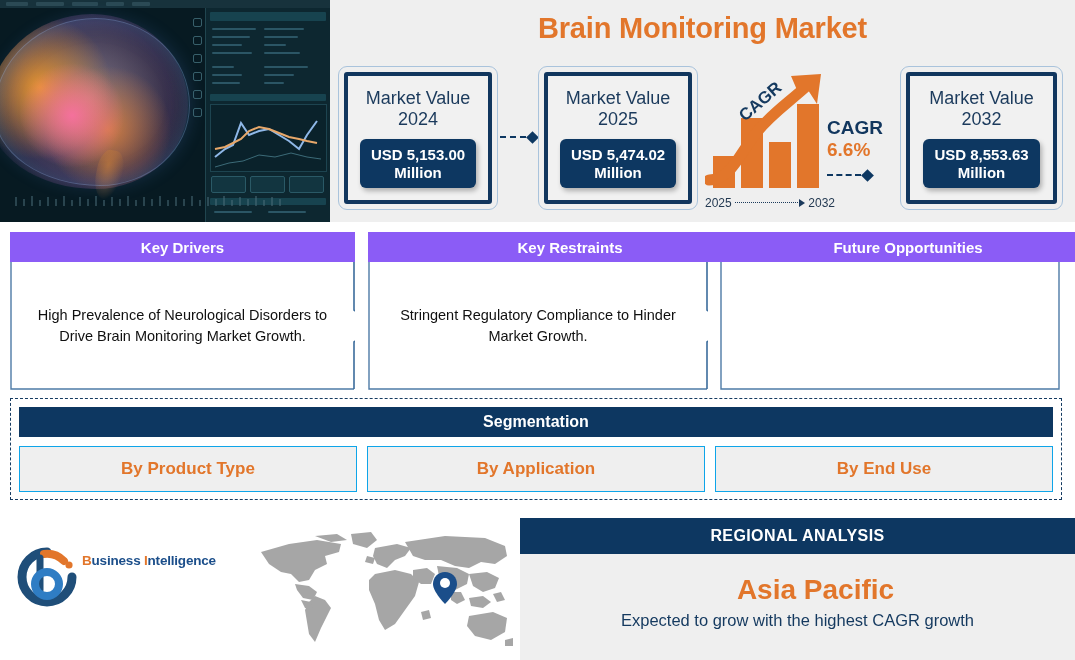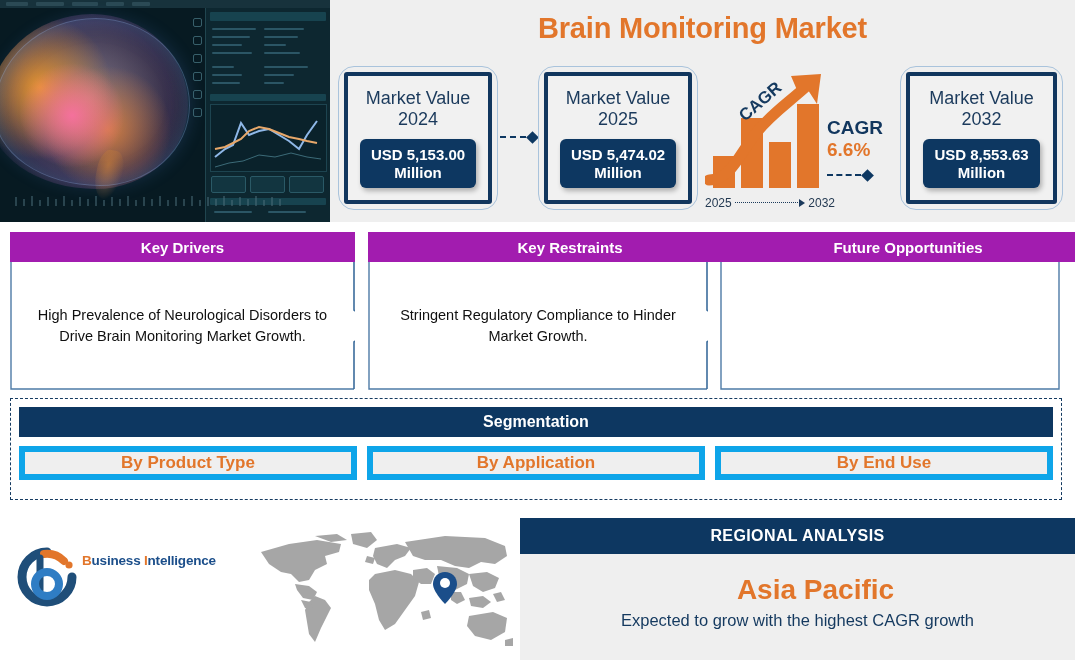--- a/index.html
+++ b/index.html
@@ -82,21 +82,21 @@
   .banner-title {
     position: absolute; left: 330px; top: 12px; width: 745px;
     text-align: center;
     font-size: 29px; font-weight: bold; color: #e2762b;
     letter-spacing: -0.2px;
   }
 
   
   .mv-box {
     position: absolute; top: 66px; height: 144px;
-    border: 1px solid #a9c3dc; border-radius: 16px; background: #efefef;
+    border: 1px solid #a9c3dc; border-radius: 9px; background: #efefef;
     padding: 5px;
   }
   .mv-inner {
     width: 100%; height: 100%;
     border: 4px solid #11365e; border-radius: 3px;
     background: #f1f1f1;
     display: flex; flex-direction: column;
     align-items: center; justify-content: center;
   }
   .mv-label {
@@ -147,21 +147,21 @@
   }
   .cagr-years .arrowline::after {
     content:""; position:absolute; right:0; top:0px;
     border-left:6px solid #1b3a5c; border-top:4px solid transparent; border-bottom:4px solid transparent;
   }
 
   
   .panels { position: absolute; left: 0; top: 232px; width: 1075px; height: 158px; }
   .panel { position: absolute; top: 0; height: 158px; }
   .panel-head {
-    height: 30px; background: #a21caf; color: #fff;
+    height: 30px; background: #8b5cf6; color: #fff;
     font-size: 15px; font-weight: bold;
     display: flex; align-items: center; justify-content: center;
   }
   .panel-body {
     position: relative; height: 128px;
     display: flex; align-items: center; justify-content: center;
     text-align: center; color: #101010; font-size: 14.5px; line-height: 1.42;
     padding: 0 18px;
   }
   .panel-body .txt { width: 100%; }
@@ -178,21 +178,21 @@
     position: absolute; left: 10px; top: 398px; width: 1052px; height: 102px;
     border: 1.5px dashed #163b61; padding: 8px;
   }
   .seg-head {
     height: 30px; background: #0d3761; color: #fff;
     font-size: 16px; font-weight: bold;
     display: flex; align-items: center; justify-content: center;
   }
   .seg-row { display: flex; gap: 10px; margin-top: 9px; }
   .seg-cell {
-    flex: 1; height: 34px; background: #efefef; border: 6px solid #0ea5e9;
+    flex: 1; height: 46px; background: #efefef; border: 1px solid #0ea5e9;
     display: flex; align-items: center; justify-content: center;
     color: #e2762b; font-size: 17px; font-weight: bold;
   }
 
   
   .bottom { position: absolute; left: 0; top: 510px; width: 1075px; height: 150px; }
 
   .logo { position: absolute; left: 14px; top: 34px; width: 230px; height: 72px; }
   .logo-text { position: absolute; left: 68px; top: 8px; }
   .logo-name { font-size: 25px; font-weight: bold; color: #1b4e8a; letter-spacing: -0.3px; }

